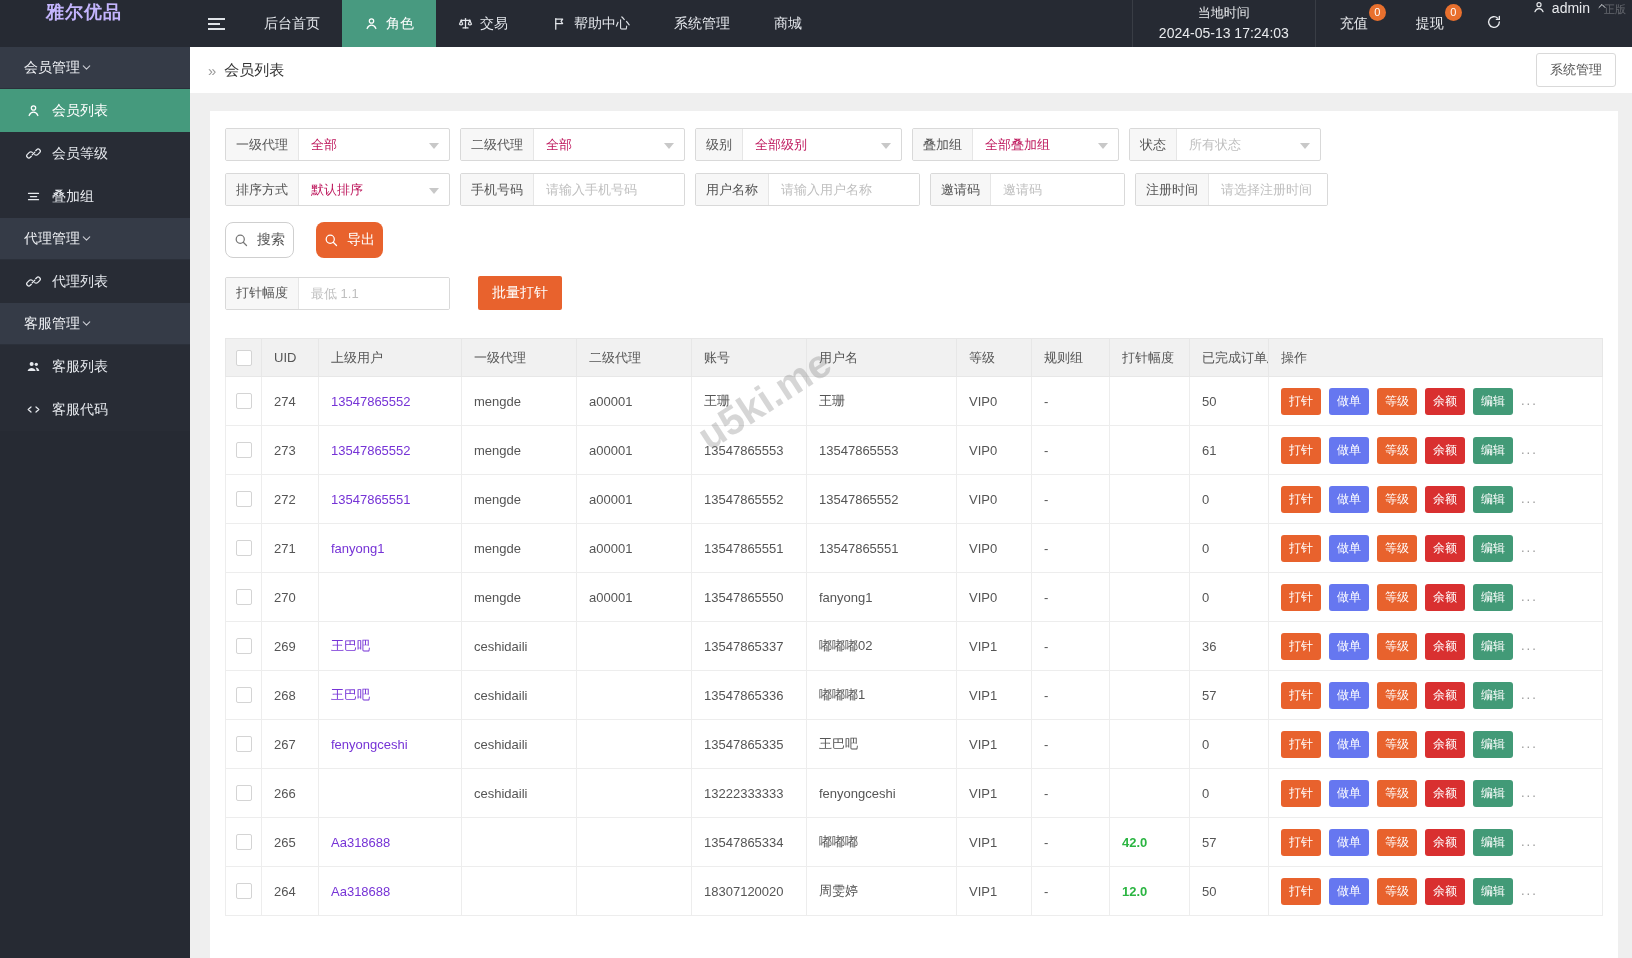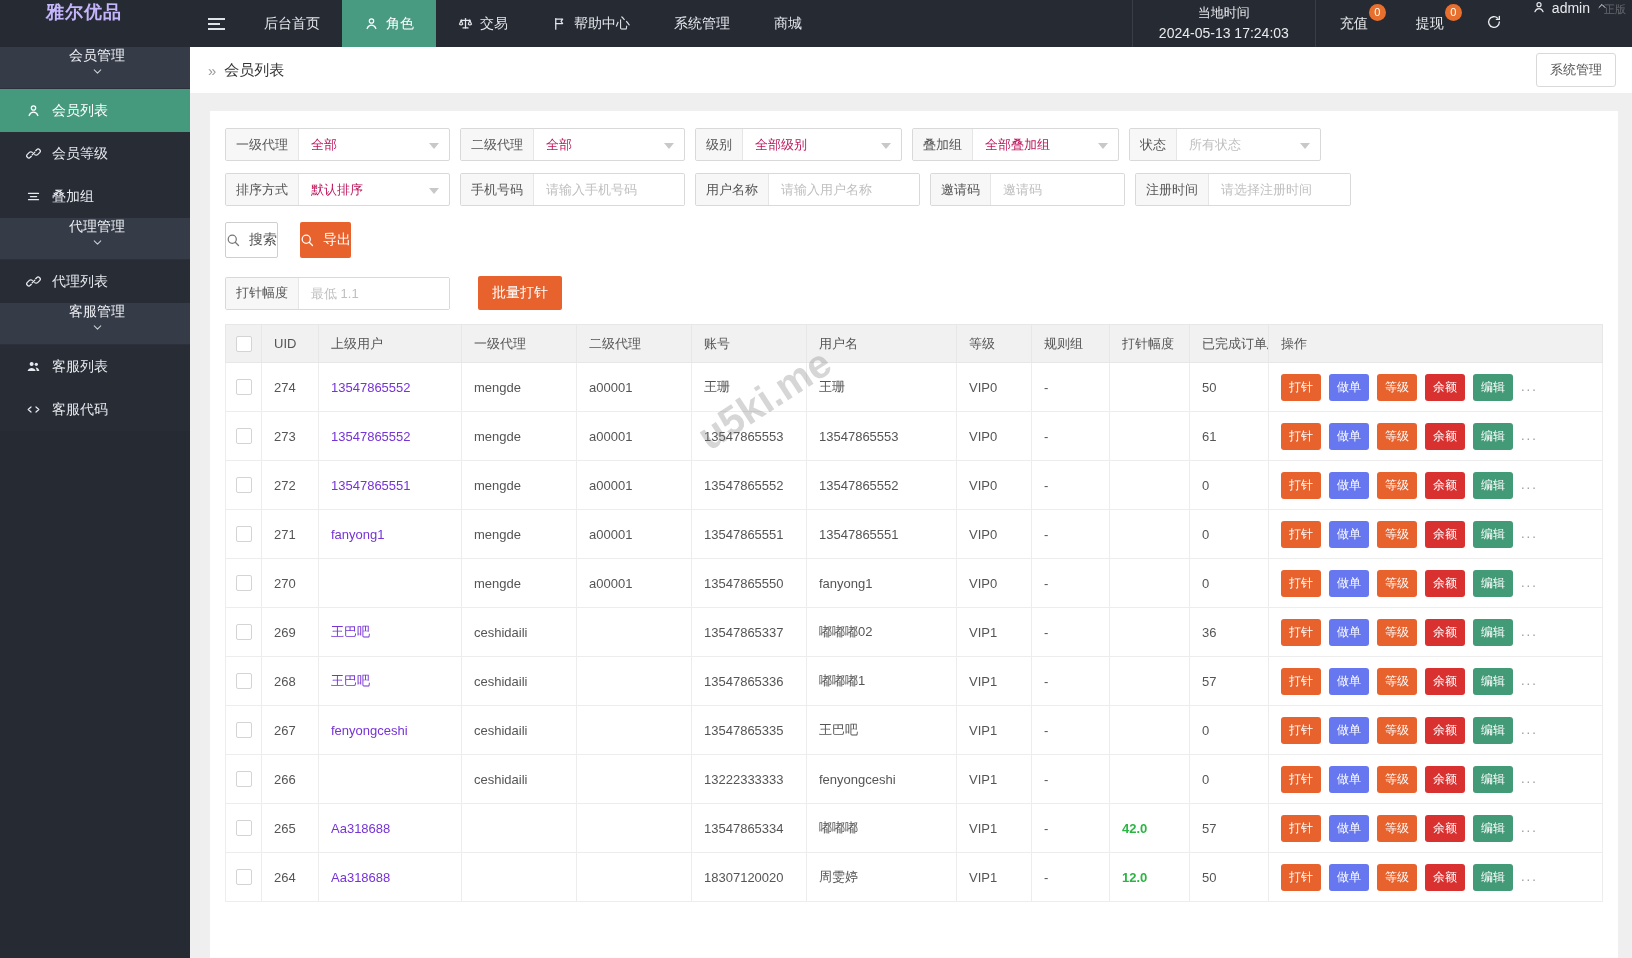--- a/index.html
+++ b/index.html
@@ -24,21 +24,21 @@
   .tb-act { position:relative; display:flex; align-items:center; padding:0 24px; font-size:14px; cursor:pointer; }
   .badge { position:absolute; top:4px; right:6px; min-width:17px; height:17px; border-radius:9px; background:#e8702e; color:#fff; font-size:11px; line-height:17px; text-align:center; padding:0 4px; }
   .tb-ic { display:flex; align-items:center; padding:0 18px; cursor:pointer; }
   .tb-ic svg { width:16px; height:16px; }
   .adminbox { display:flex; align-items:flex-start; gap:6px; padding:0 24px 0 12px; font-size:14px; cursor:pointer; }
   .adminbox svg { width:14px; height:14px; }
   .corner-wm { position:absolute; top:2px; right:6px; font-size:11px; color:rgba(255,255,255,.28); }
 
   
   .sidebar { position:absolute; top:47px; left:0; bottom:0; width:190px; background:#262a33; z-index:20; }
-  .sgroup { height:42px; background:#353b47; color:#eef0f4; display:flex; align-items:center; padding:0 20px 0 24px; font-size:14px; cursor:pointer; border-bottom:1px solid #2b303a;flex-direction:column; }
+  .sgroup { height:42px; background:#353b47; color:#eef0f4; display:flex; align-items:center; padding:0 20px 0 24px; font-size:14px; cursor:pointer; border-bottom:1px solid #2b303a; }
   .sgroup svg { width:13px; height:13px; margin-left:auto; opacity:.8; }
   .sitem { height:43px; background:#282c35; color:#e6e9ee; display:flex; align-items:center; gap:11px; padding:0 20px 0 26px; font-size:14px; cursor:pointer; }
   .sitem svg { width:15px; height:15px; flex:none; }
   .sitem.active { background:#459a7d; color:#fff; }
 
   
   .content { position:absolute; top:47px; left:190px; right:0; bottom:0; overflow:hidden; background:#efefef; }
   .crumbbar { height:46px; background:#fff; display:flex; align-items:center; padding:0 16px 0 18px; }
   .crumb-arrow { color:#9a9a9a; font-size:15px; margin-right:8px; }
   .crumb-title { font-size:15px; color:#333; }
@@ -52,33 +52,33 @@
   .fval { position:relative; display:flex; align-items:center; padding:0 28px 0 12px; font-size:13px; color:#be185d; flex:1; cursor:pointer; white-space:nowrap; }
   .fval.ph { color:#bfbfbf; }
   .caret { position:absolute; right:10px; top:50%; margin-top:-2px; width:0; height:0; border-left:5px solid transparent; border-right:5px solid transparent; border-top:6px solid #c8c8c8; }
   .fbox input { border:none; outline:none; flex:1; padding:0 12px; font-size:13px; color:#333; font-family:inherit; min-width:0; }
   .fbox input::placeholder { color:#bfbfbf; }
   .frow1 .fbox:nth-child(1){width:225px}.frow1 .fbox:nth-child(2){width:225px}
   .frow1 .fbox:nth-child(3){width:207px}.frow1 .fbox:nth-child(4){width:207px}
   .frow1 .fbox:nth-child(5){width:192px}
   .frow2 .fbox:nth-child(1){width:225px}.frow2 .fbox:nth-child(2){width:225px}
   .frow2 .fbox:nth-child(3){width:225px}.frow2 .fbox:nth-child(4){width:195px}
-  .frow2 .fbox:nth-child(5){width:216px}
+  .frow2 .fbox:nth-child(5){width:193px}
 
   .btnrow { display:flex; align-items:center; margin:16px 0 14px 0; }
-  .btn { display:inline-flex; align-items:center; gap:8px; border-radius:2px; padding:0 0; height:36px; font-size:14px; cursor:pointer; }
+  .btn { display:inline-flex; align-items:center; gap:8px; border-radius:8px; padding:0 8px; height:36px; font-size:14px; cursor:pointer; }
   .btn svg { width:15px; height:15px; }
   .btn-plain { border:1px solid #cfcfcf; background:#fff; color:#555; }
   .btn-orange { border:none; background:#e8622d; color:#fff; margin-left:22px; }
   .injrow { display:flex; align-items:center; margin:18px 0 14px 0; }
   .injrow .fbox { width:225px; margin-right:28px; }
   .btn-batch { border:none; border-radius:2px; background:#e8622d; color:#fff; height:34px; padding:0 14px; font-size:14px; cursor:pointer; }
 
   
-  .tblwrap { margin-top:14px; position:relative; }
+  .tblwrap { margin-top:28px; position:relative; }
   table { width:100%; border-collapse:collapse; table-layout:fixed; }
   th { background:#f1f1f1; height:38px; font-weight:normal; color:#555; font-size:13px; text-align:left; padding:0 0 0 12px; border:1px solid #e7e7e7; overflow:hidden; white-space:nowrap; }
   td { height:49px; font-size:13px; color:#555; padding:0 0 0 12px; border:1px solid #ededed; border-top:none; background:#fff; overflow:hidden; white-space:nowrap; }
   th.c-check, td.c-check { padding:0; text-align:center; }
   .cbx { display:inline-block; width:16px; height:16px; border:1px solid #d4d4d4; border-radius:2px; background:#fff; vertical-align:middle; cursor:pointer; }
   a.ulink { color:#7633d6; text-decoration:none; cursor:pointer; }
   .green-val { color:#2bb542; font-weight:bold; }
   td.c-ops, th.c-ops { border-left:1px solid #0c4a6e; }
   .opbtn { display:inline-block; border:none; border-radius:3px; color:#fff; font-size:12px; padding:5px 8px; margin-right:8px; cursor:pointer; font-family:inherit; }
   .b-orange { background:#e8622d; }

